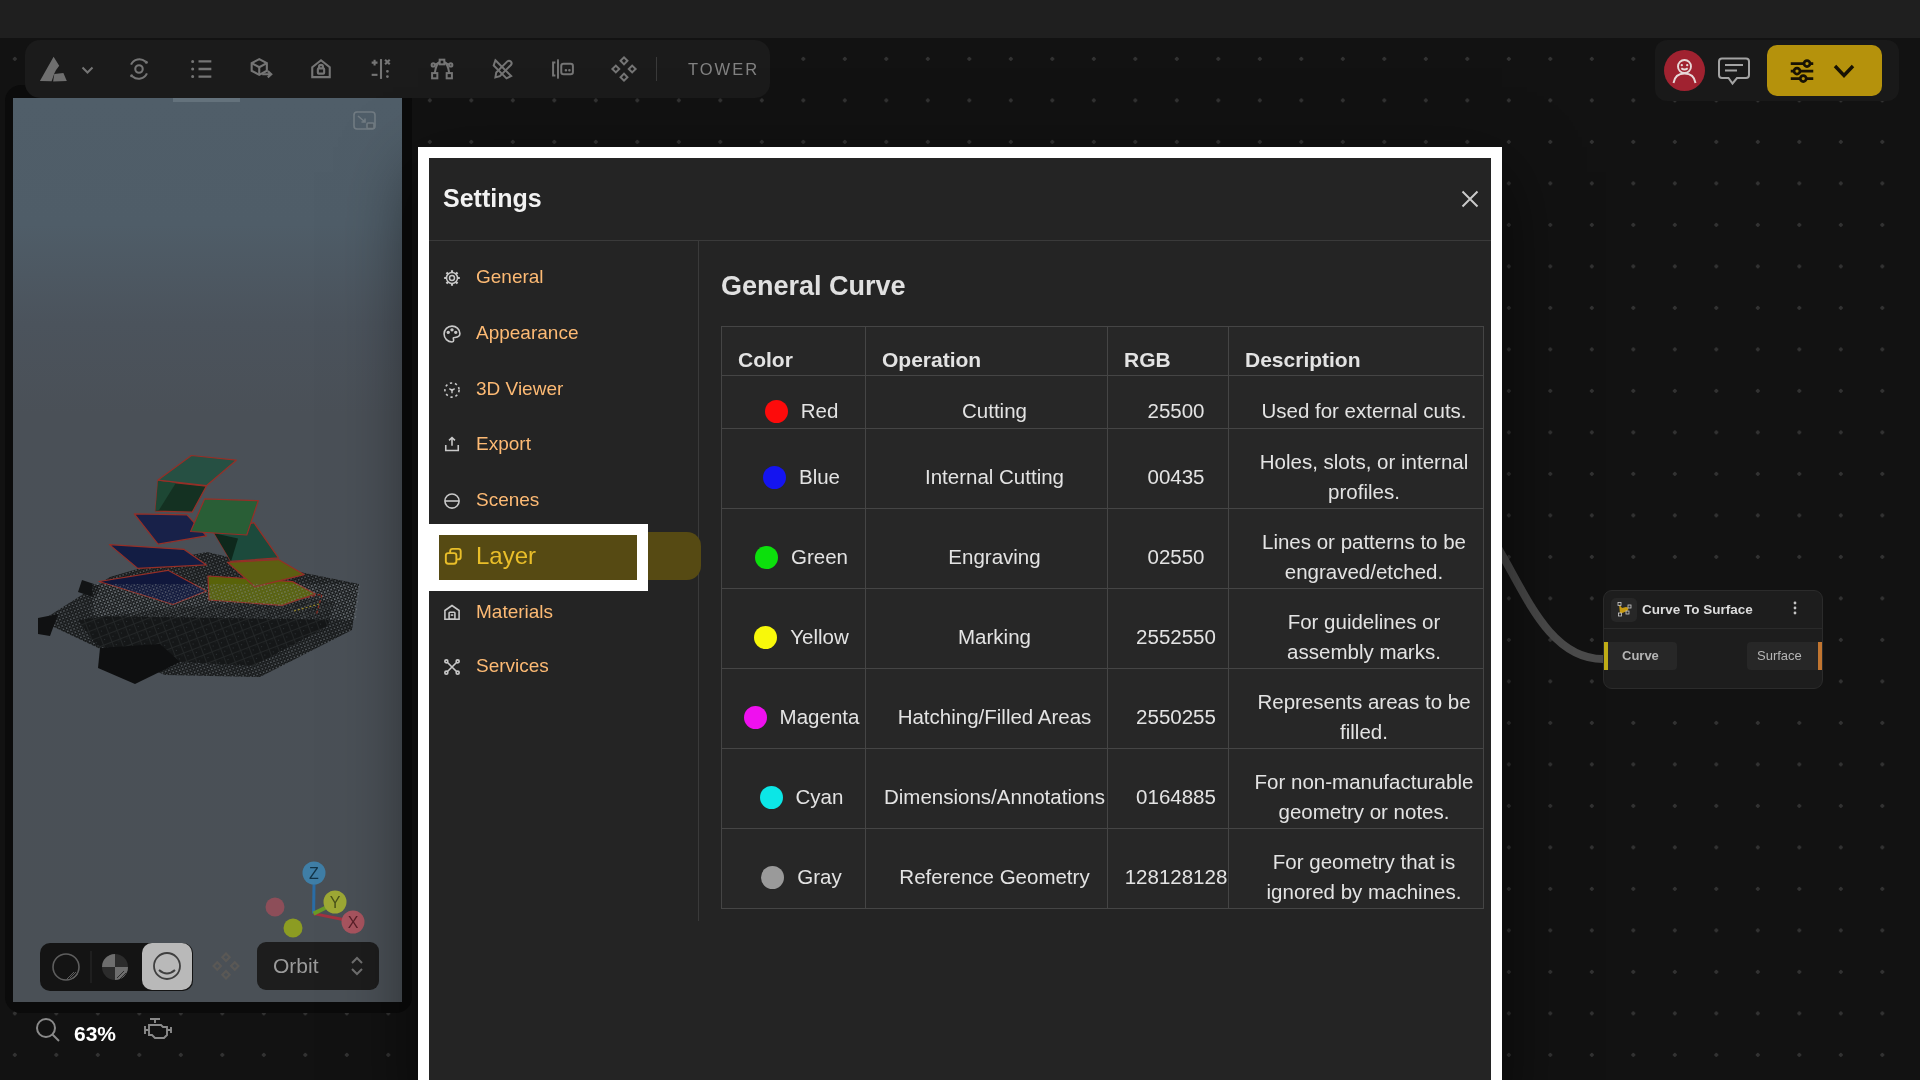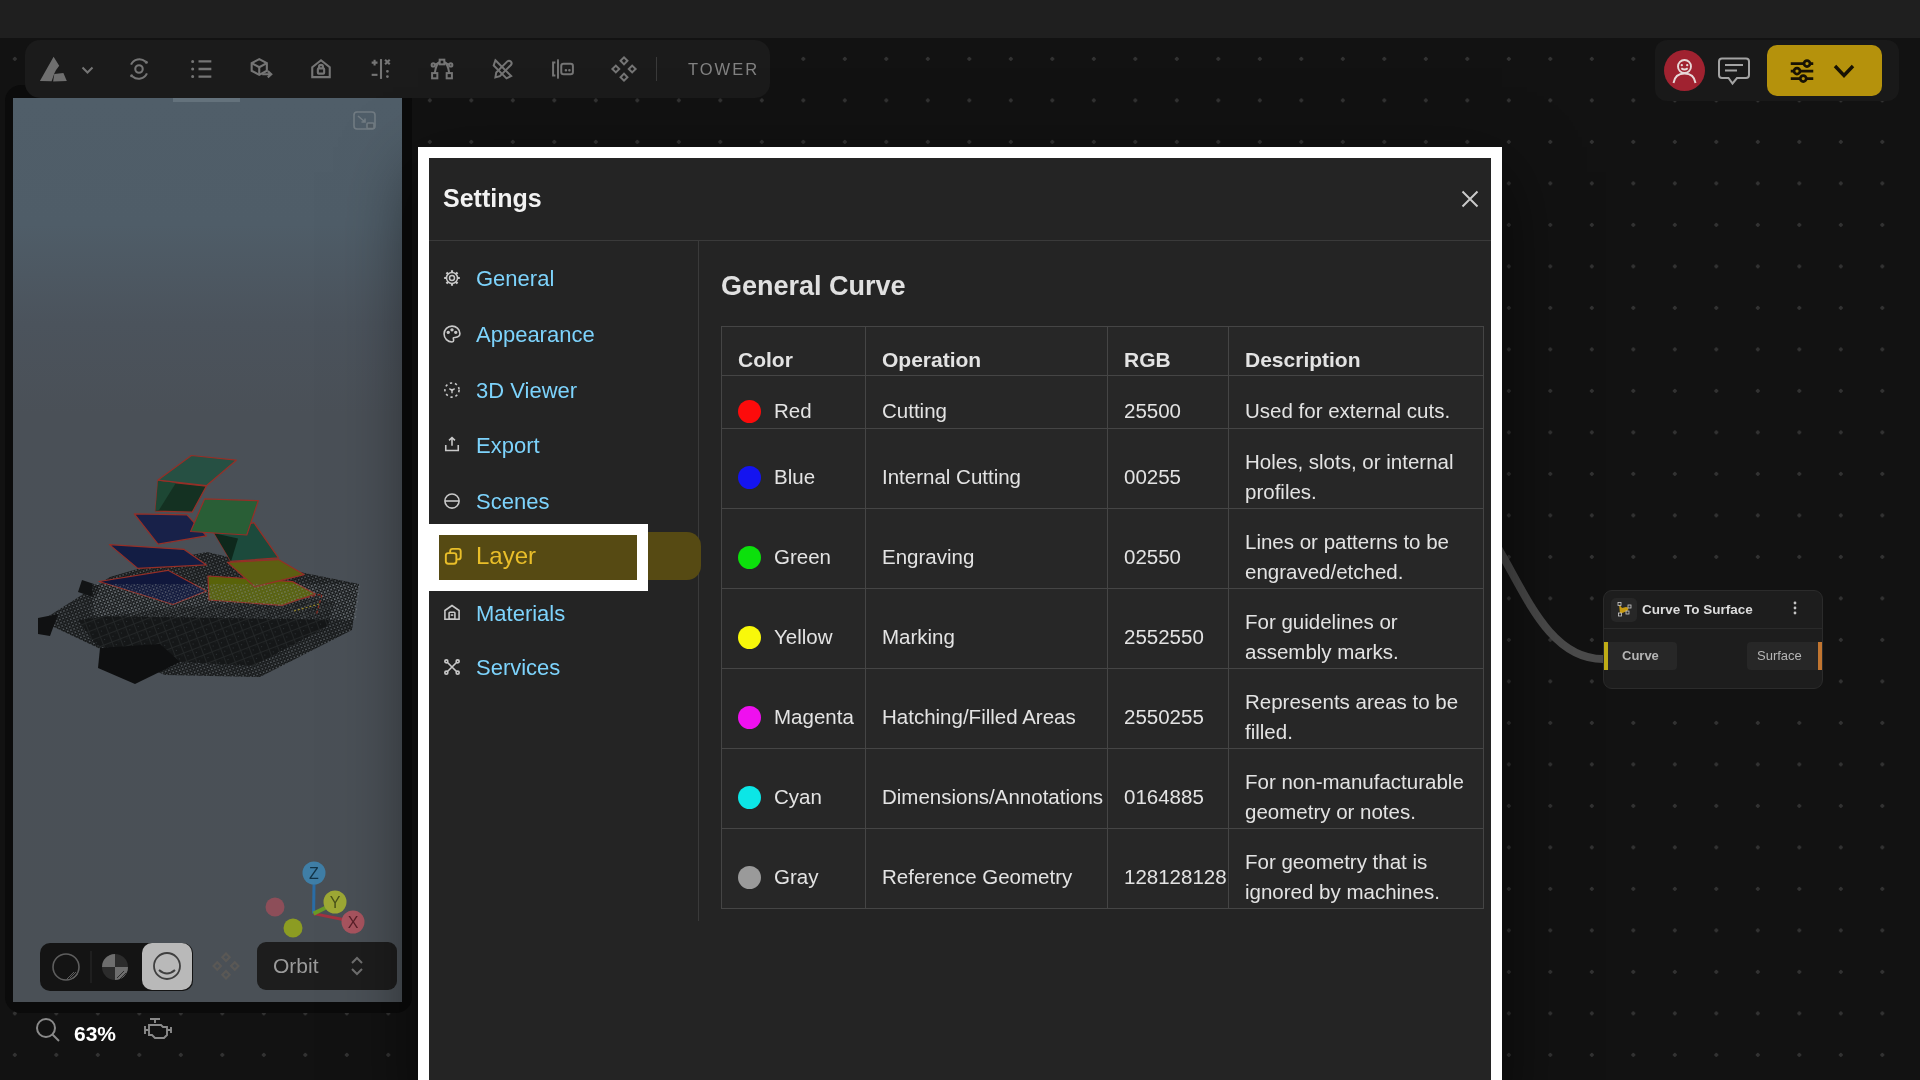--- a/index.html
+++ b/index.html
@@ -11,21 +11,21 @@
     background-image:radial-gradient(circle,#323232 1.7px,rgba(0,0,0,0) 2.1px);
     background-size:41.5px 41.5px;background-position:-5.95px 0.15px;}
 
   
   #vpframe{position:absolute;left:5px;top:85px;width:407px;height:928px;background:#0b0b0b;border-radius:16px;}
   #vp{position:absolute;left:13px;top:98px;width:389px;height:904px;overflow:hidden;
     background:linear-gradient(180deg,#505e69 0%,#4f5d68 14%,#4b535c 25%,#4a5057 35%,#4a5056 100%);}
   #vpsvg{position:absolute;left:0;top:0;}
   #btngroup{position:absolute;left:27px;top:845px;width:153px;height:48px;background:#141414;border-radius:10px;}
   #btnsel{position:absolute;left:129px;top:845px;width:50px;height:47px;background:#b9b9b9;border-radius:10px;}
-  #orbit{position:absolute;left:244px;top:844px;width:140px;height:48px;background:#1d1d1d;border-radius:9px;}
+  #orbit{position:absolute;left:244px;top:844px;width:122px;height:48px;background:#1d1d1d;border-radius:9px;}
   #orbit .lbl{position:absolute;left:16px;top:12px;font-size:21px;color:#9b9b9b;}
 
   
   #toolbar{position:absolute;left:25px;top:40px;width:745px;height:58px;background:#1b1b1b;border-radius:15px;}
   .tbi{position:absolute;top:15px;}
   #tower{position:absolute;left:663px;top:20px;font-size:16.5px;letter-spacing:2px;color:#828282;}
 
   
   #topright{position:absolute;left:1655px;top:40px;width:244px;height:61px;background:#191919;border-radius:12px;}
   #ybtn{position:absolute;left:112px;top:5px;width:115px;height:51px;background:#b5920c;border-radius:10px;}
@@ -40,31 +40,31 @@
   #pillL{left:0;width:69px;border-left:4px solid #c0ad17;border-radius:0 4px 4px 0;font-weight:bold;}
   #pillR{right:0;width:71px;border-right:4px solid #c17530;border-radius:4px 0 0 4px;}
 
   
   #modal{position:absolute;left:418px;top:147px;width:1084px;height:963px;box-sizing:border-box;
     border:11px solid #ffffff;background:#242424;box-shadow:0 25px 70px rgba(0,0,0,.6);}
   #mtitle{position:absolute;left:14px;top:26px;font-size:25px;font-weight:bold;color:#f2f2f2;}
   #mclose{position:absolute;left:1032px;top:32px;}
   #hdiv{position:absolute;left:0;top:82px;width:1062px;height:1px;background:#3a3a3a;}
   #vdiv{position:absolute;left:269px;top:82px;width:1px;height:681px;background:#3a3a3a;}
-  .nav{position:absolute;left:0;width:268px;height:44px;color:#7dd3fc;font-size:22px;white-space:nowrap;}
+  .nav{position:absolute;left:0;width:268px;height:44px;color:#fdba74;font-size:19px;white-space:nowrap;}
   .nav svg{position:absolute;left:13px;top:12px;}
   .nav span{position:absolute;left:47px;top:10px;}
   #olive{position:absolute;left:0;top:374px;width:272px;height:48px;background:#564a13;border-radius:0 14px 14px 0;}
   #spot{position:absolute;left:-1px;top:366px;width:220px;height:67px;box-sizing:border-box;border:11px solid #ffffff;}
   #grh{position:absolute;left:292px;top:113px;font-size:27px;font-weight:bold;color:#e0e0e0;}
   #gtable{position:absolute;left:292px;top:168px;border-collapse:collapse;table-layout:fixed;width:762px;}
   #gtable td,#gtable th{border:1px solid #454545;background:#272727;color:#e3e3e3;
     font-size:20.5px;font-weight:normal;text-align:left;vertical-align:middle;padding:17px 0 0 16px;box-sizing:border-box;}
   #gtable th{font-weight:bold;font-size:21px;height:49px;}
-  #gtable td{height:80px;line-height:30px;}
+  #gtable td{height:80px;line-height:30px;text-align:center;}
   #gtable tr.s td{height:53px;}
   .cdot{display:inline-block;width:23px;height:23px;border-radius:50%;vertical-align:-5px;margin-right:13px;}
 </style>
 </head>
 <body>
 <div id="stage">
   <div id="topstrip"></div>
   <div id="dots"></div>
 
   <svg class="abs" style="left:1470px;top:520px" width="160" height="160" viewBox="0 0 160 160" fill="none">
@@ -392,21 +392,21 @@
           </tr>
       <tr class="s">
             <td><span class="cdot" style="background:#fd0b0b"></span>Red</td>
             <td>Cutting</td>
             <td>25500</td>
             <td>Used for external cuts.</td>
           </tr>
       <tr>
             <td><span class="cdot" style="background:#1414f0"></span>Blue</td>
             <td>Internal Cutting</td>
-            <td>00255</td>
+            <td>00435</td>
             <td>Holes, slots, or internal profiles.</td>
           </tr>
       <tr>
             <td><span class="cdot" style="background:#0ce00c"></span>Green</td>
             <td>Engraving</td>
             <td>02550</td>
             <td>Lines or patterns to be engraved/etched.</td>
           </tr>
       <tr>
             <td><span class="cdot" style="background:#f8f80a"></span>Yellow</td>

